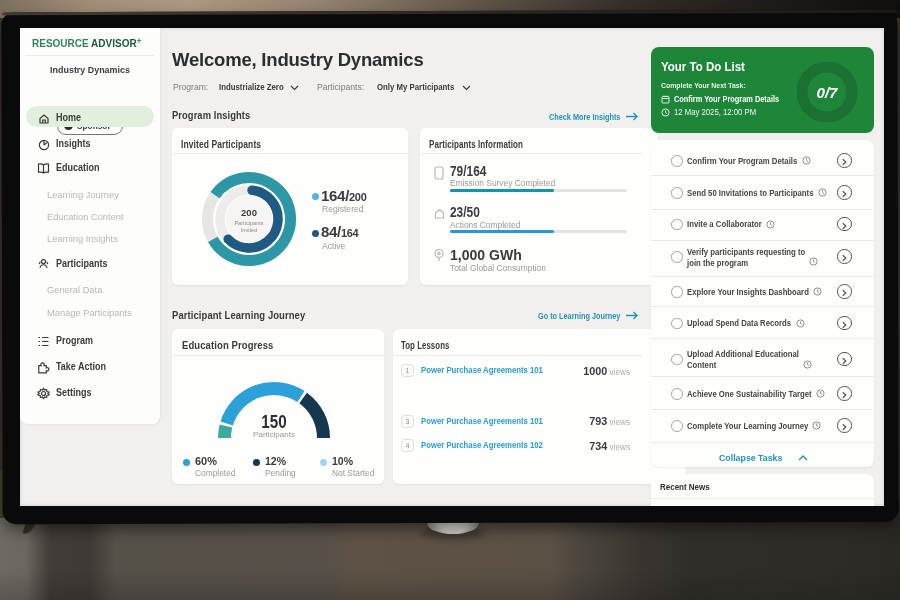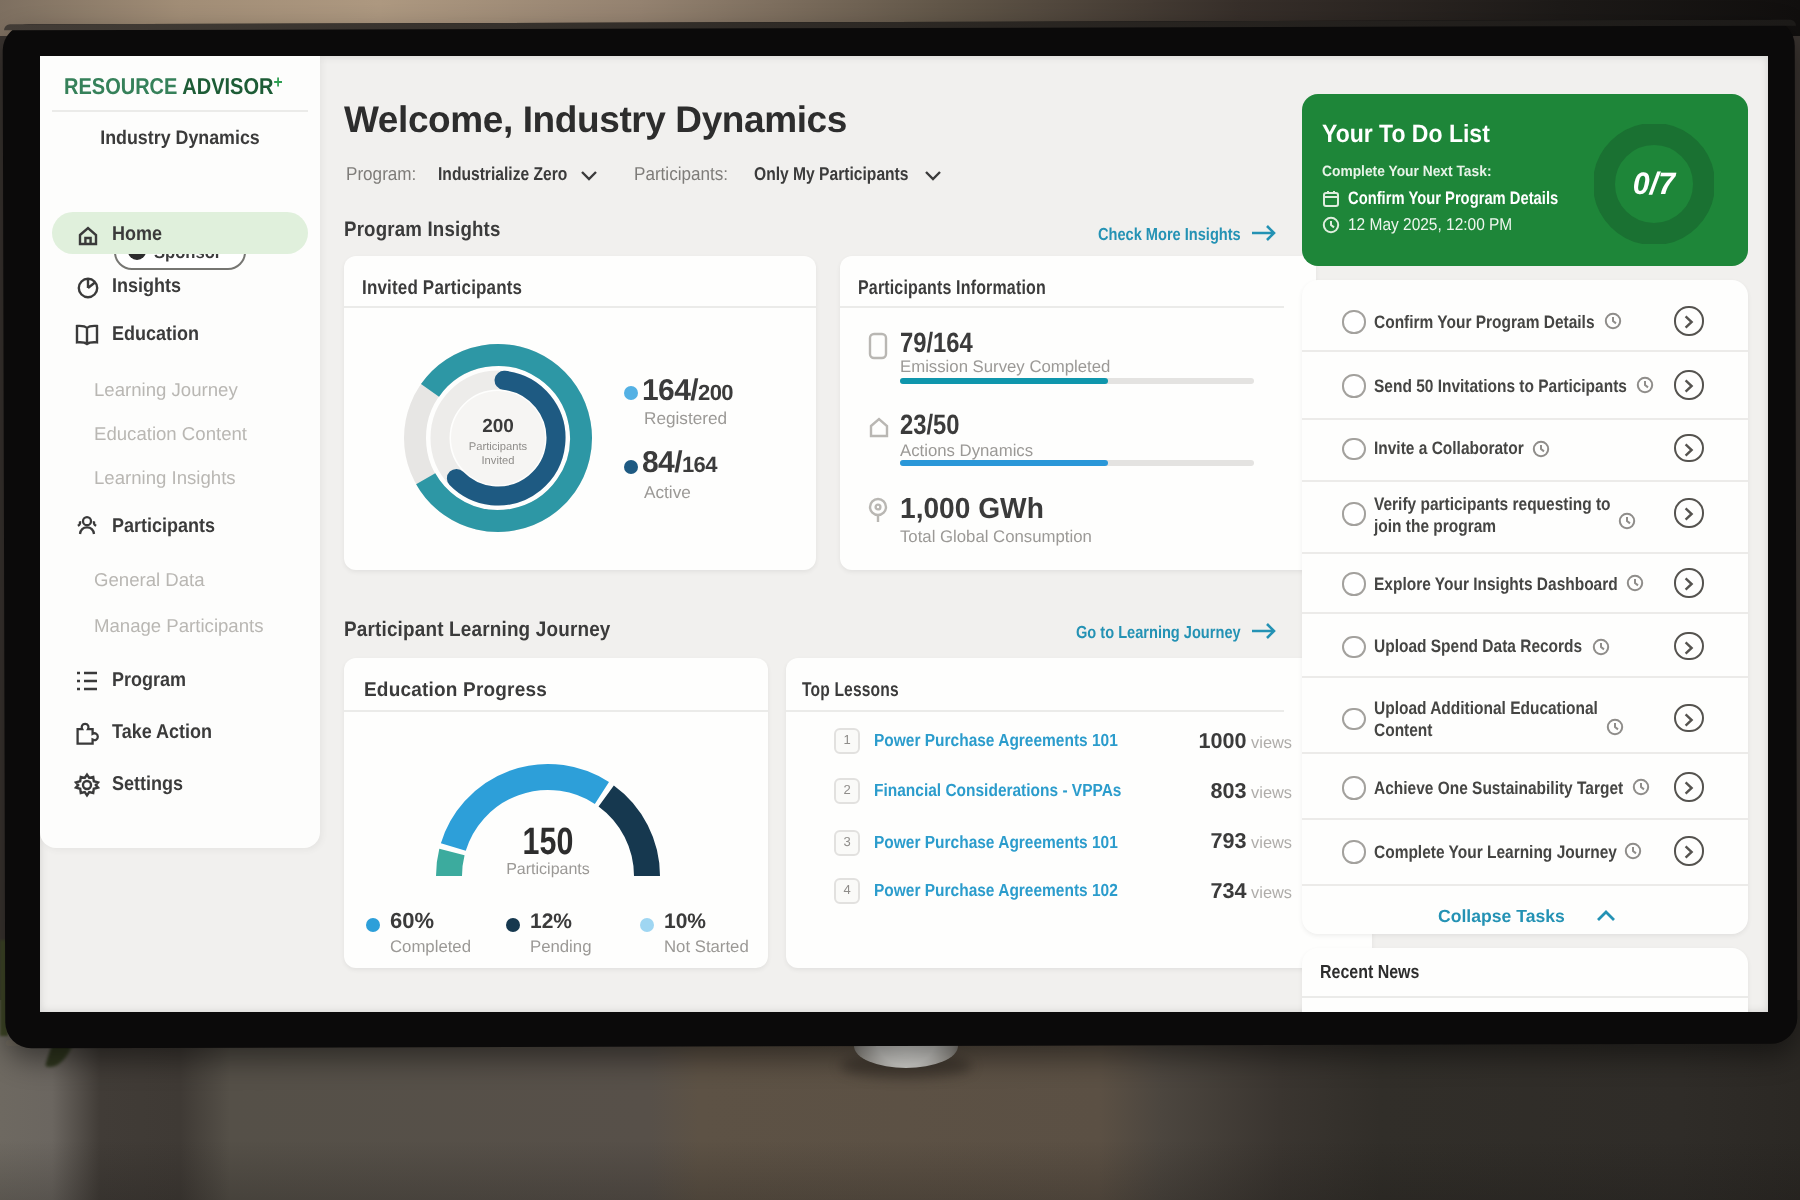--- a/index.html
+++ b/index.html
@@ -20,21 +20,21 @@
   #bezel{left:2px;top:11px;width:896px;height:512px;background:#0b0a0a;border-radius:13px;box-shadow:0 6px 14px rgba(0,0,0,.45);transform:rotate(-.15deg);}
   #bezeltop{left:2px;top:11px;width:896px;height:3px;border-radius:13px 13px 0 0;background:linear-gradient(90deg,#423c36,#2a2622 55%,#1c1a18);transform:rotate(-.15deg);}
   #screen{left:20px;top:28px;width:864px;height:478px;background:#f1f0ee;overflow:hidden;box-shadow:inset 0 0 4px rgba(0,0,0,.13);}
   
   .card{position:absolute;background:#fefefd;border-radius:6px;box-shadow:0 1px 2px rgba(60,60,60,.08);}
   .ttl{position:absolute;font-weight:bold;color:#3b3b3b;font-size:10px;letter-spacing:.1px;}
   .hr{position:absolute;height:1px;background:#ebebe9;}
   .link{position:absolute;color:#2492b4;font-weight:bold;font-size:8.7px;white-space:nowrap;transform:scaleX(.84);transform-origin:0 0;}
   .nav-t{font-size:10px;font-weight:bold;color:#3b3b3b;white-space:nowrap;transform:scaleX(.9);transform-origin:0 0;}
   .nav-s{font-size:9.3px;color:#b9b7b3;}
-  .lrow{position:absolute;left:24px;width:233px;height:12px;}
+  .lrow{position:absolute;left:8px;width:233px;height:12px;}
   .lnum{position:absolute;left:0;top:0;width:11px;height:11px;border:1px solid #e2e1df;border-radius:3px;background:#fafaf8;
         font-size:6.5px;color:#8f8d8a;text-align:center;line-height:11px;}
   .llink{position:absolute;left:20px;top:1px;font-size:8.8px;font-weight:bold;color:#2b9ccc;white-space:nowrap;transform:scaleX(.88);transform-origin:0 0;}
   .lviews{position:absolute;right:4px;top:0.5px;font-size:8.2px;color:#aeaca9;}
   .lviews b{font-size:10.8px;color:#3b3b3b;}
   .trow{position:absolute;left:0;width:223px;height:12px;}
   .radio{position:absolute;left:20px;top:0;width:9.5px;height:9.5px;border:1.4px solid #a3a19d;border-radius:50%;background:#fff;}
   .ttext{position:absolute;left:36px;top:0.5px;font-size:9px;font-weight:bold;color:#454543;line-height:11px;white-space:nowrap;transform:scaleX(.86);transform-origin:0 0;}
   .clk{position:absolute;left:155px;top:1px;}
   .clkabs{position:absolute;left:160px;top:6px;}
@@ -157,21 +157,21 @@
         <rect x="2" y="1" width="8" height="12" rx="2"></rect>
       </svg>
       <div class="abs" style="left:30px;top:34.5px;font-size:14px;font-weight:bold;color:#3b3b3b;white-space:nowrap;transform:scaleX(.85);transform-origin:0 0;">79/164</div>
       <div class="abs" style="left:30px;top:50px;font-size:8.4px;color:#9b9996;">Emission Survey Completed</div>
       <div class="abs" style="left:30px;top:60.5px;width:177px;height:3.6px;border-radius:2px;background:#e4e3e1;"></div>
       <div class="abs" style="left:30px;top:60.5px;width:104px;height:3.6px;border-radius:2px;background:#0f96ac;"></div>
       <svg class="abs" style="left:13px;top:79px;" width="13" height="13" viewBox="0 0 13 13" fill="none" stroke="#b9b7b3" stroke-width="1.2">
         <path d="M2.5 6 L6.5 2.5 L10.5 6 V11 H2.5 Z"></path>
       </svg>
       <div class="abs" style="left:30px;top:76px;font-size:14px;font-weight:bold;color:#3b3b3b;white-space:nowrap;transform:scaleX(.85);transform-origin:0 0;">23/50</div>
-      <div class="abs" style="left:30px;top:91.5px;font-size:8.4px;color:#9b9996;">Actions Dynamics</div>
+      <div class="abs" style="left:30px;top:91.5px;font-size:8.4px;color:#9b9996;">Actions Completed</div>
       <div class="abs" style="left:30px;top:101.5px;width:177px;height:3.6px;border-radius:2px;background:#e4e3e1;"></div>
       <div class="abs" style="left:30px;top:101.5px;width:104px;height:3.6px;border-radius:2px;background:#2a97d8;"></div>
       <svg class="abs" style="left:13px;top:120px;" width="12" height="15" viewBox="0 0 12 15" fill="none" stroke="#b9b7b3" stroke-width="1.2">
         <circle cx="6" cy="5.5" r="4"></circle>
         <path d="M6 9.5 V13"></path>
         <circle cx="6" cy="5.5" r="1.2"></circle>
       </svg>
       <div class="abs" style="left:30px;top:119px;font-size:14.5px;font-weight:bold;color:#3b3b3b;white-space:nowrap;transform:scaleX(.97);transform-origin:0 0;">1,000 GWh</div>
       <div class="abs" style="left:30px;top:134.5px;font-size:8.4px;color:#9b9996;">Total Global Consumption</div>
     </div>
@@ -204,25 +204,20 @@
     </div>
 
     <div class="card" style="left:373px;top:301px;width:249px;height:155px;padding-left:44px;">
       <div class="ttl" style="left:8px;top:11px;white-space:nowrap;transform:scaleX(.78);transform-origin:0 0;">Top Lessons</div>
       <div class="hr" style="left:0;top:26px;width:249px;"></div>
       <div class="lrow" style="top:35px;">
         <span class="lnum">1</span>
         <span class="llink">Power Purchase Agreements 101</span>
         <span class="lviews"><b>1000</b> views</span>
       </div>
-      <div class="lrow" style="top:60.4px;">
-        <span class="lnum">2</span>
-        <span class="llink">Financial Considerations - VPPAs</span>
-        <span class="lviews"><b>803</b> views</span>
-      </div>
       <div class="lrow" style="top:85.6px;">
         <span class="lnum">3</span>
         <span class="llink">Power Purchase Agreements 101</span>
         <span class="lviews"><b>793</b> views</span>
       </div>
       <div class="lrow" style="top:110.2px;">
         <span class="lnum">4</span>
         <span class="llink">Power Purchase Agreements 102</span>
         <span class="lviews"><b>734</b> views</span>
       </div>

